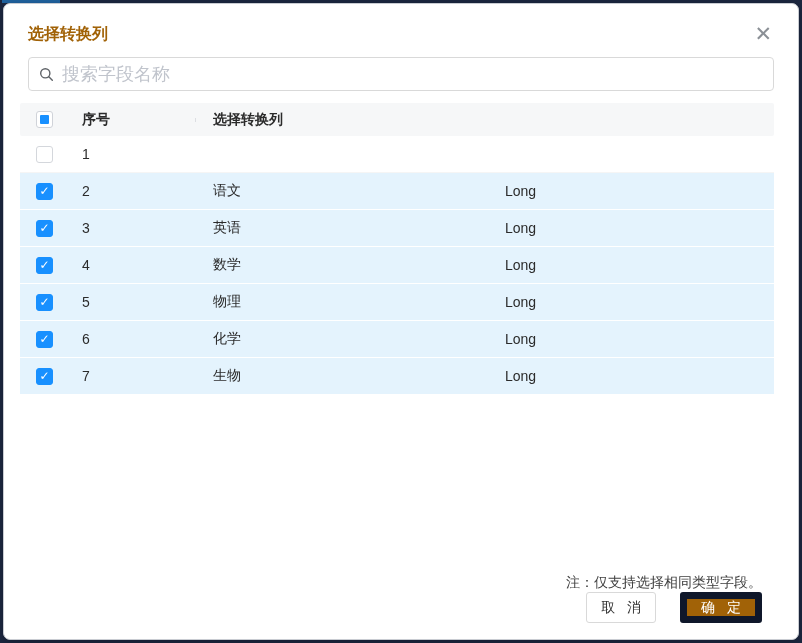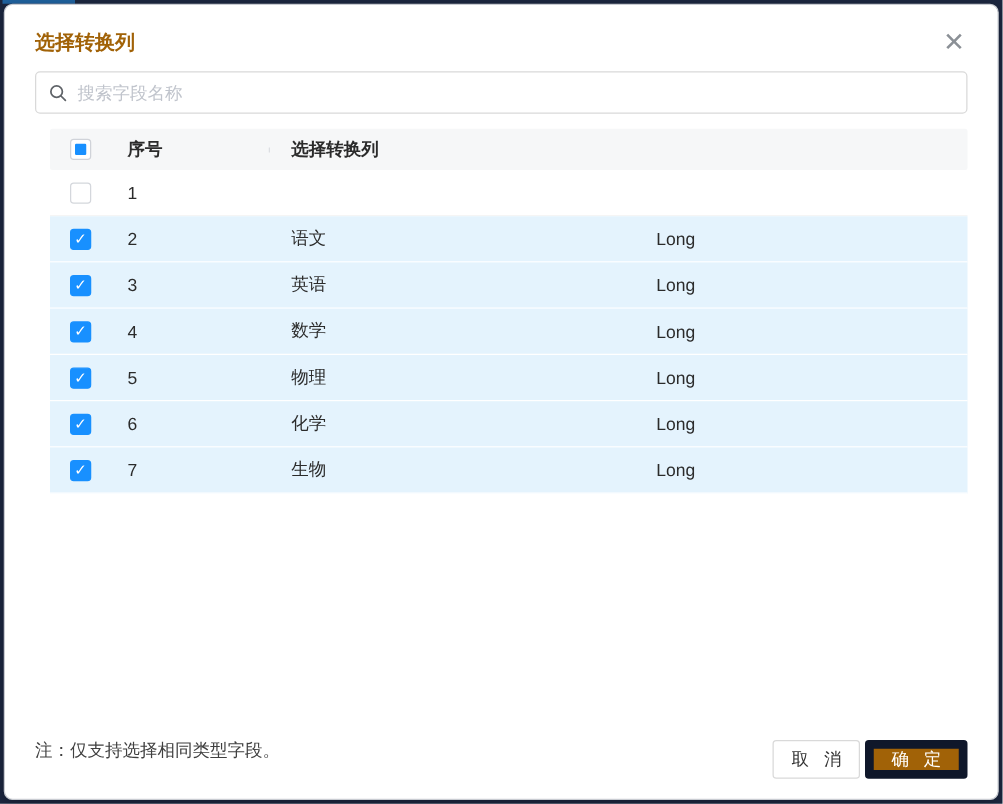--- a/index.html
+++ b/index.html
@@ -38,26 +38,26 @@
   .search-wrap { padding: 0 24px 10px 24px; }
   .search-box {
     display: flex; align-items: center;
     height: 34px;
     border: 1px solid #d9d9d9; border-radius: 4px;
     padding: 0 10px; gap: 8px; background: #fff;
   }
   .search-icon { flex: 0 0 auto; display: flex; }
   .search-input {
     flex: 1; border: none; outline: none;
-    font-size: 14px; color: #a16207;
-    font-family: Liberation Sans, sans-serif;
+    font-size: 18px; color: #a16207;
+    font-family: Liberation Serif, serif;
   }
   .search-input::placeholder { color: #c0c4cc; }
 
-  .table { margin: 2px 24px 0 36px; }
+  .table { margin: 2px 24px 0 16px; }
   .trow {
     display: grid;
     grid-template-columns: 58px 119px 296px 1fr;
     align-items: center;
     min-height: 37px;
   }
   .thead {
     background: #f6f7f8;
     min-height: 33px;
     font-weight: bold; color: #1f2329;
@@ -88,26 +88,27 @@
   .checkbox .tick {
     color: #fff; font-size: 12px; font-weight: bold; line-height: 1;
     font-family: "DejaVu Sans", sans-serif;
   }
   .checkbox.indeterminate { background: #fff; border: 1px solid #d0d3d9; }
   .checkbox.indeterminate .inner-square {
     width: 9px; height: 9px; background: #1890ff; border-radius: 1px;
   }
 
   .modal-footer {
-    position: absolute; left: 0; right: 0; bottom: 0;
-    display: flex; align-items: flex-start; justify-content: space-between;
+    position: absolute; left: 0; right: 12px; bottom: 0;
+    display: flex; align-items: flex-end; justify-content: space-between;
     padding: 14px 24px 16px 24px;
+    flex-direction: column;
   }
   .footer-note { font-size: 14px; color: #404040; }
-  .footer-buttons { display: flex; gap: 4px; }
+  .footer-buttons { display: flex; gap: 24px; }
   .btn {
     min-width: 66px; height: 31px;
     border-radius: 3px; font-size: 14px;
     letter-spacing: 4px; text-indent: 4px;
     display: inline-flex; align-items: center; justify-content: center;
     cursor: pointer;
     font-family: "Liberation Sans", "DejaVu Sans", sans-serif;
     padding: 0 10px;
   }
   .btn-cancel { background: #fff; border: 1px solid #d9d9d9; color: #333; }

